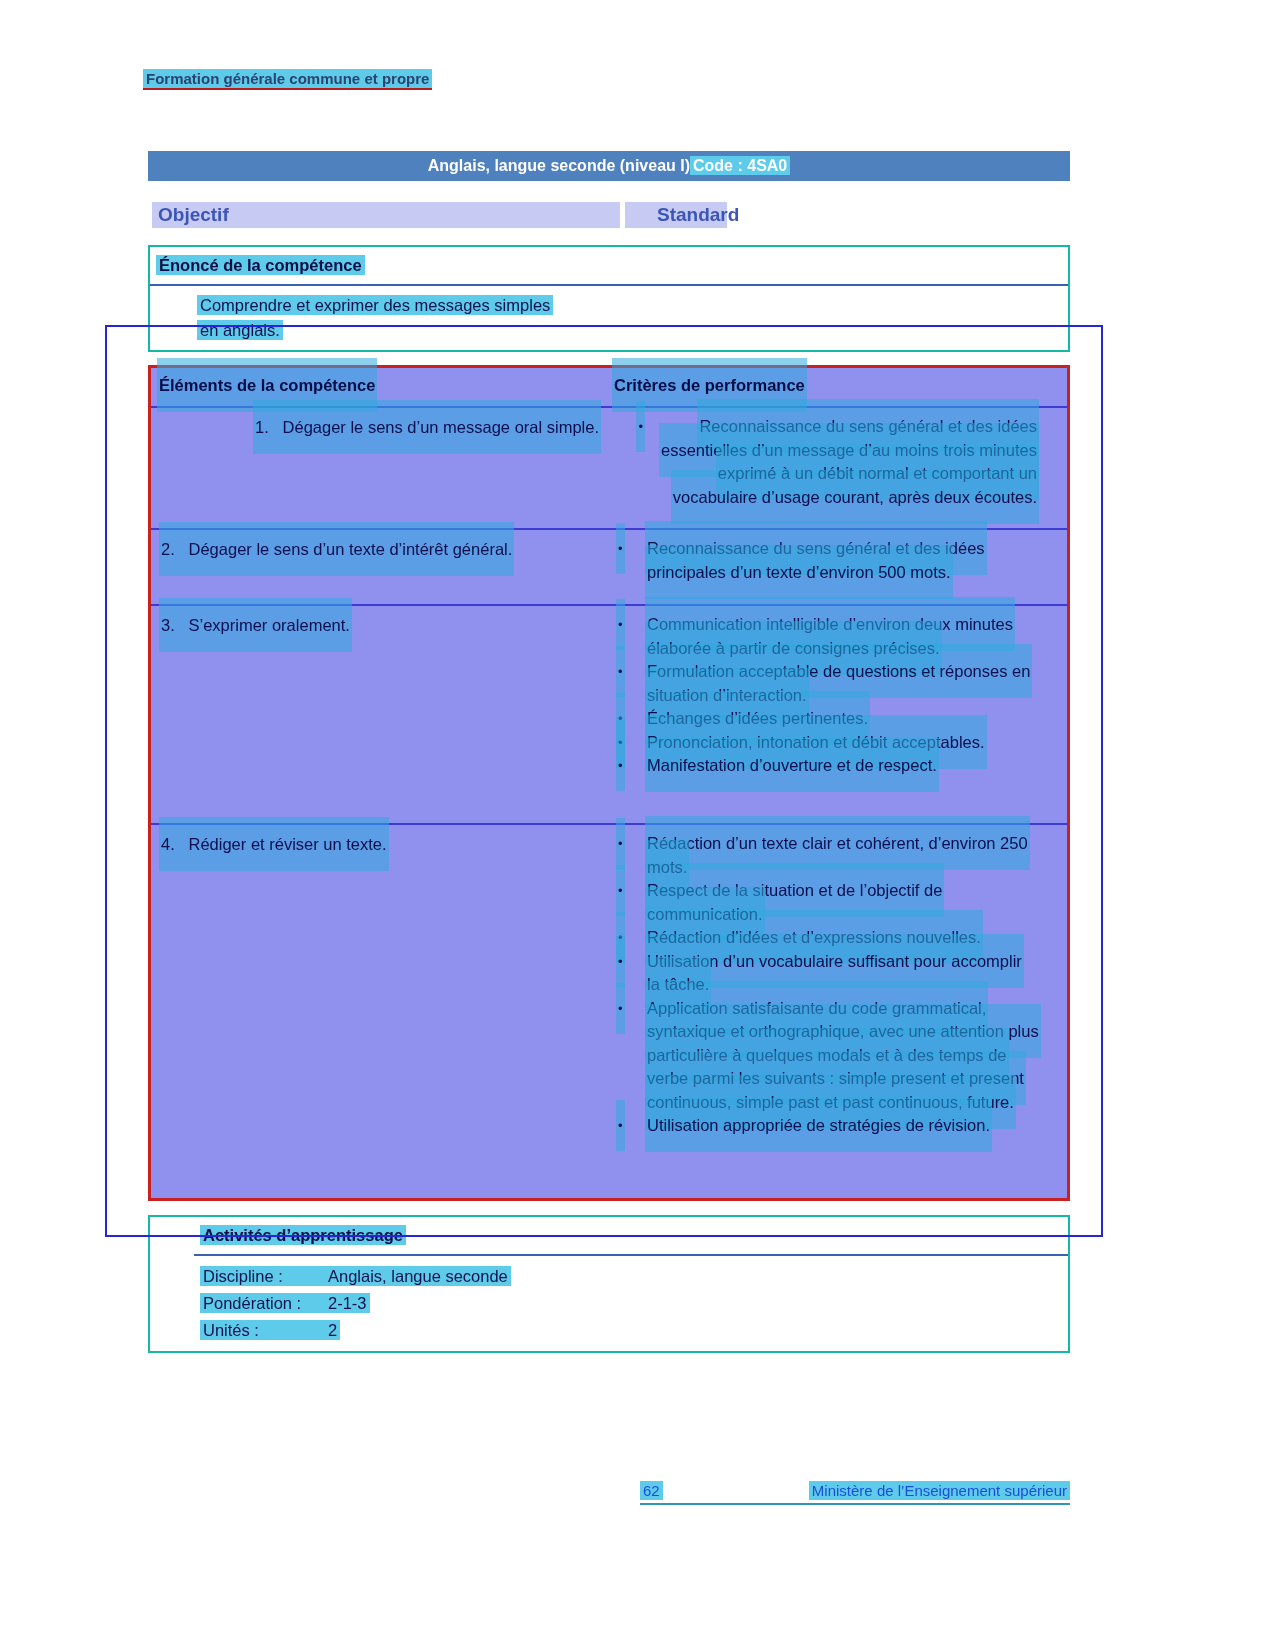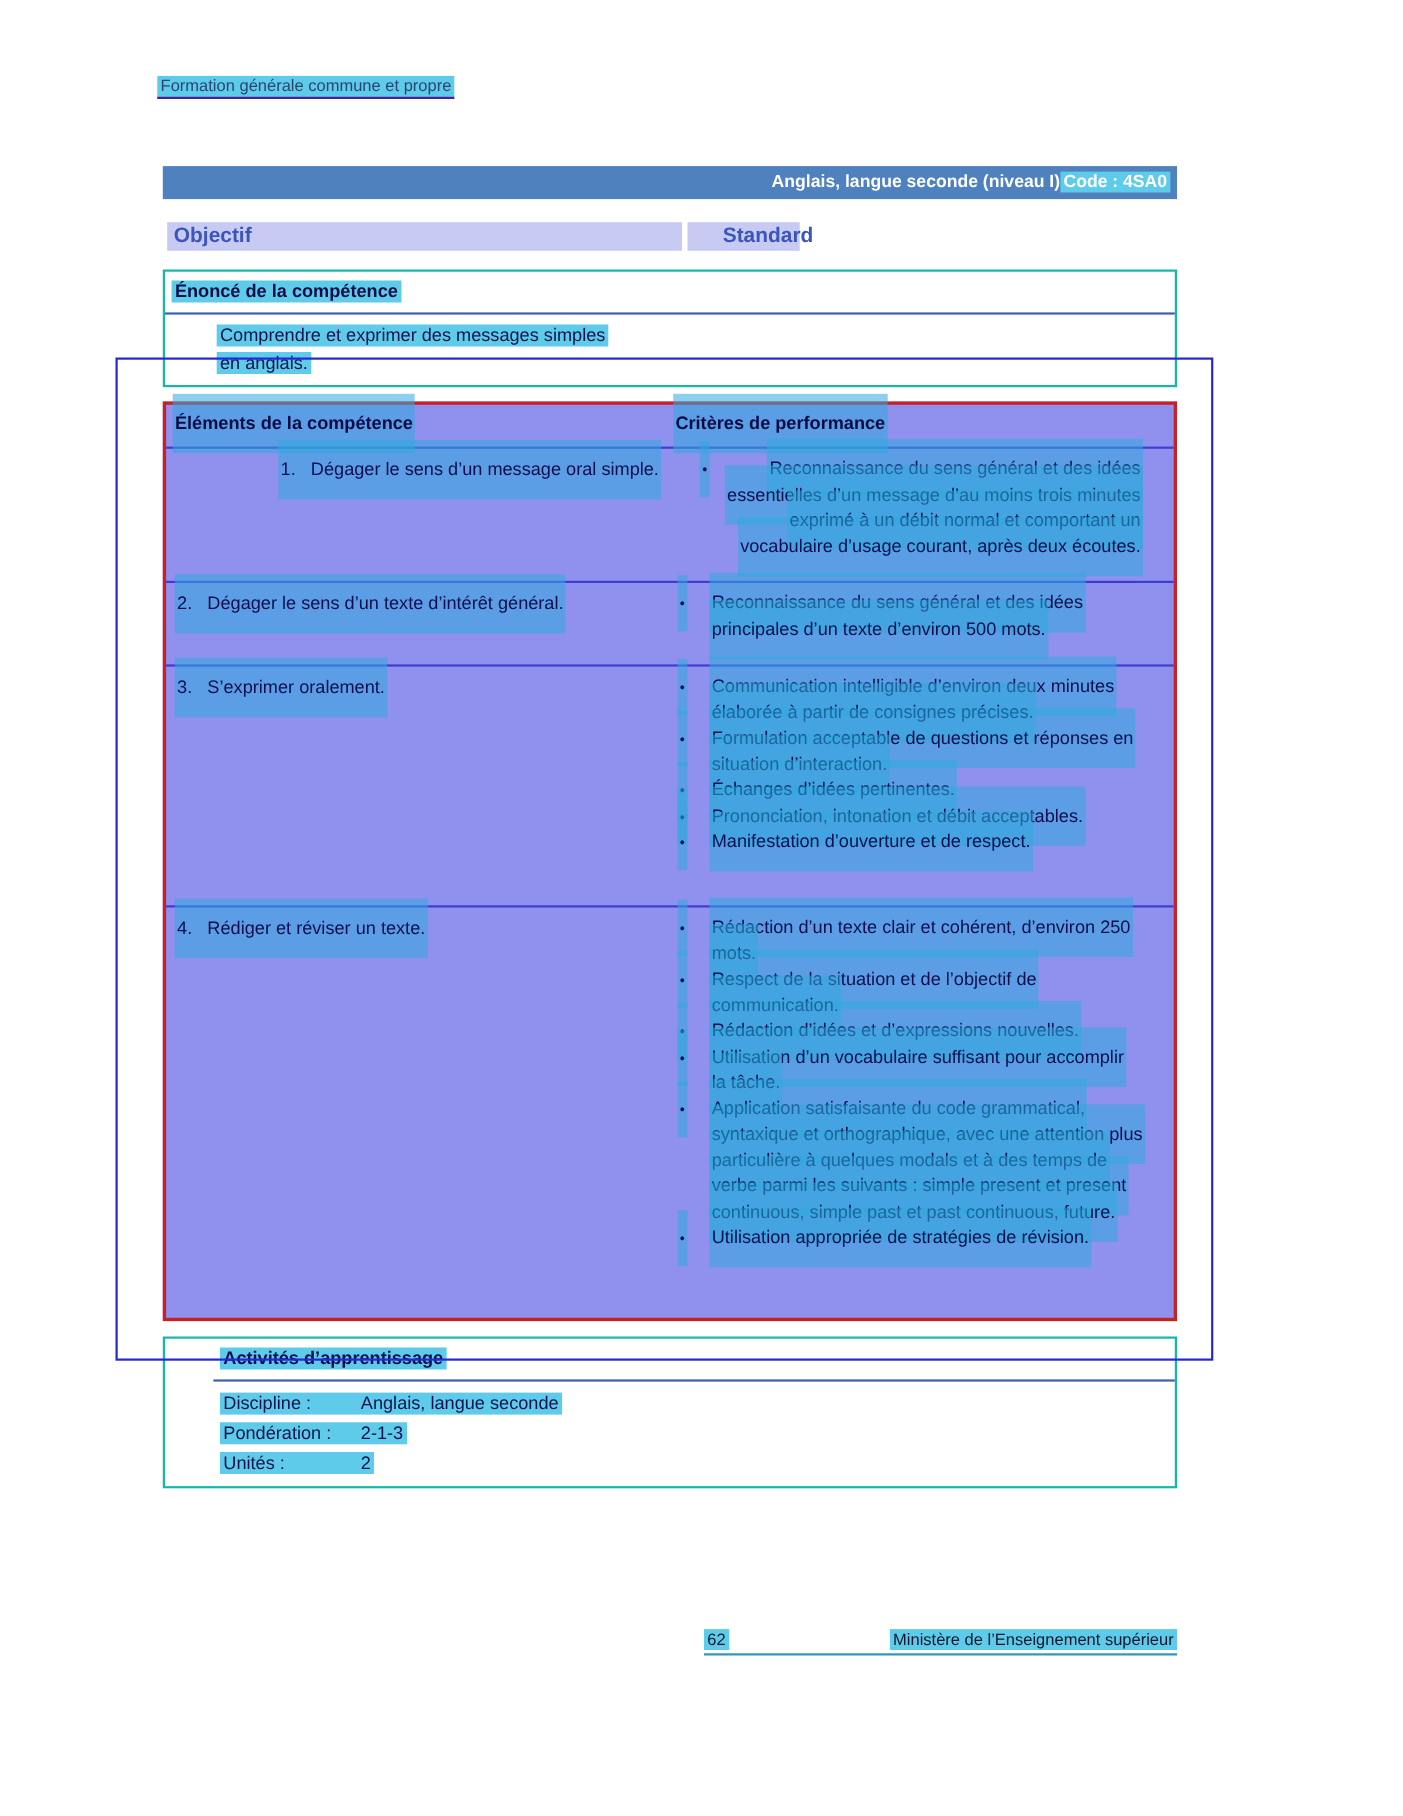--- a/index.html
+++ b/index.html
@@ -23,28 +23,28 @@
     background: rgba(47, 170, 222, 0.55);
     padding: 18px 2px;
     -webkit-box-decoration-break: clone; box-decoration-break: clone;
   }
 
   
   .top-label {
     left: 143px; top: 70px;
     font-size: 15px; color: #2c4470;
   }
-  .top-label .hl { border-bottom: 2px solid #4c1d95; }
+  .top-label .hl { border-bottom: 2px solid #b91c1c; font-weight: bold; }
 
   
   .title-bar {
     left: 148px; top: 151px; width: 922px; height: 30px;
     background: #4e81bd;
     color: #ffffff; font-weight: bold; font-size: 16px;
-    display: flex; justify-content: flex-end; align-items: center;
+    display: flex; justify-content: center; align-items: center;
     padding: 0 6px;
   }
   .title-bar .code .hl { color: #ffffff; }
 
   
   .heading-row { left: 148px; top: 202px; width: 922px; height: 28px; }
   .h-obj, .h-std {
     position: absolute; top: 0;
     font-size: 19px; font-weight: bold; 
     color: #3b55b8; background: #c7cbf3; padding: 2px 6px;
@@ -100,21 +100,21 @@
 
   
   .activites { left: 148px; top: 1215px; width: 922px; padding-left: 44px; }
   .activites .aline { line-height: 27px; }
   .alabel { display: inline-block; min-width: 125px; }
 
   
   .footer {
     left: 640px; top: 1481px; width: 430px; height: 24px;
     display: flex; justify-content: space-between; align-items: flex-start;
-    font-size: 15px; color: #0f172a;
+    font-size: 15px; color: #1d4ed8;
     border-bottom: 2px solid #2f95bb;
   }
 
   
   .sel-rect {
     left: 105px; top: 325px; width: 998px; height: 912px;
     border: 2px solid #2626d8;
     pointer-events: none;
     z-index: 40;
   }

